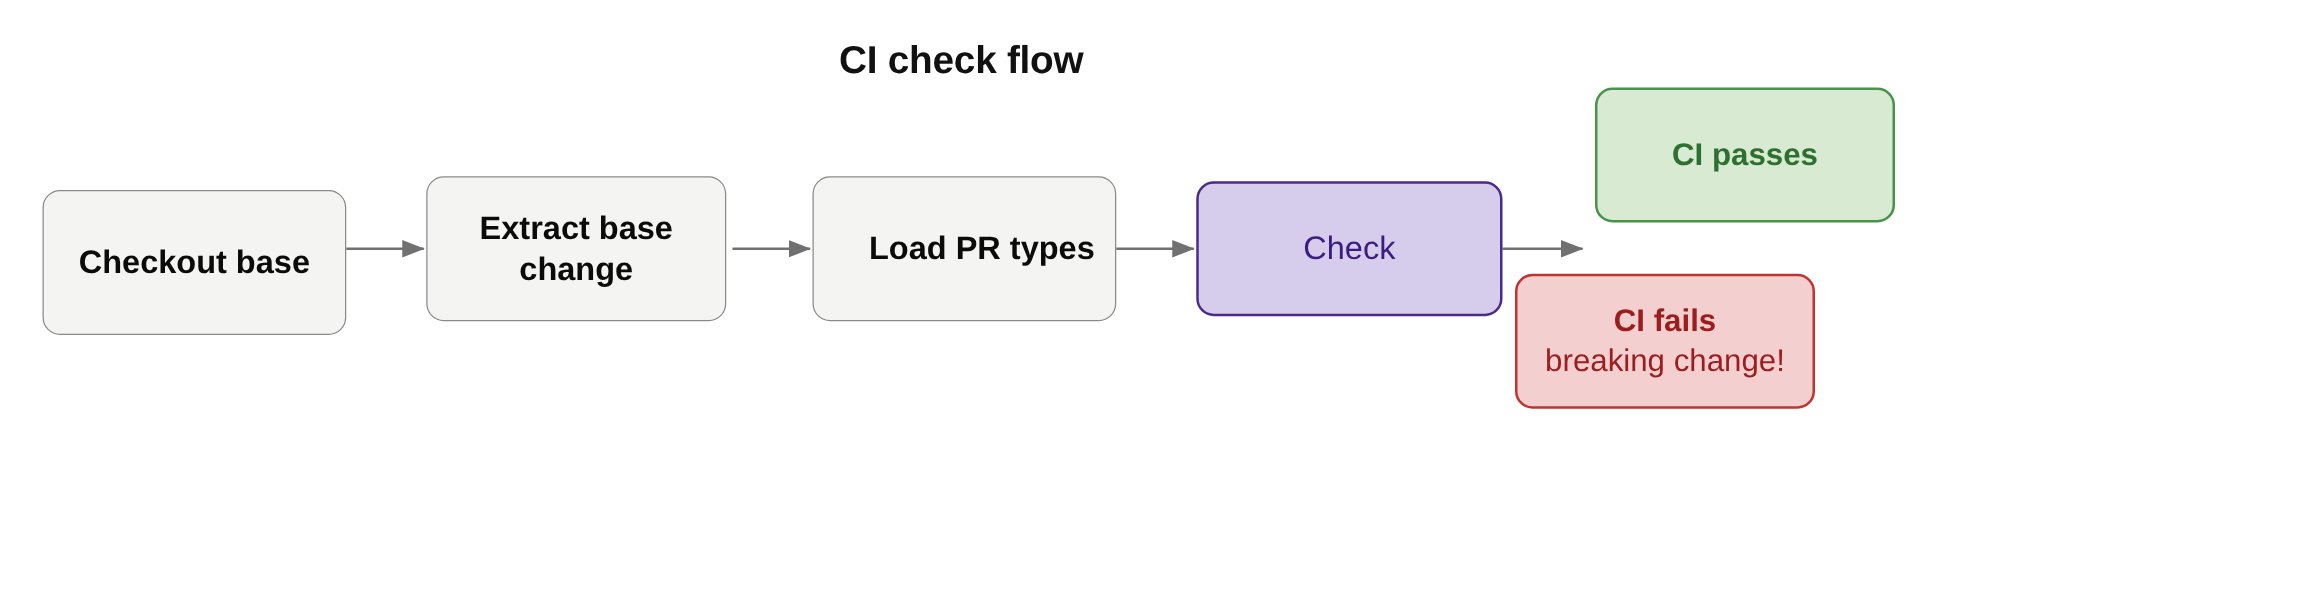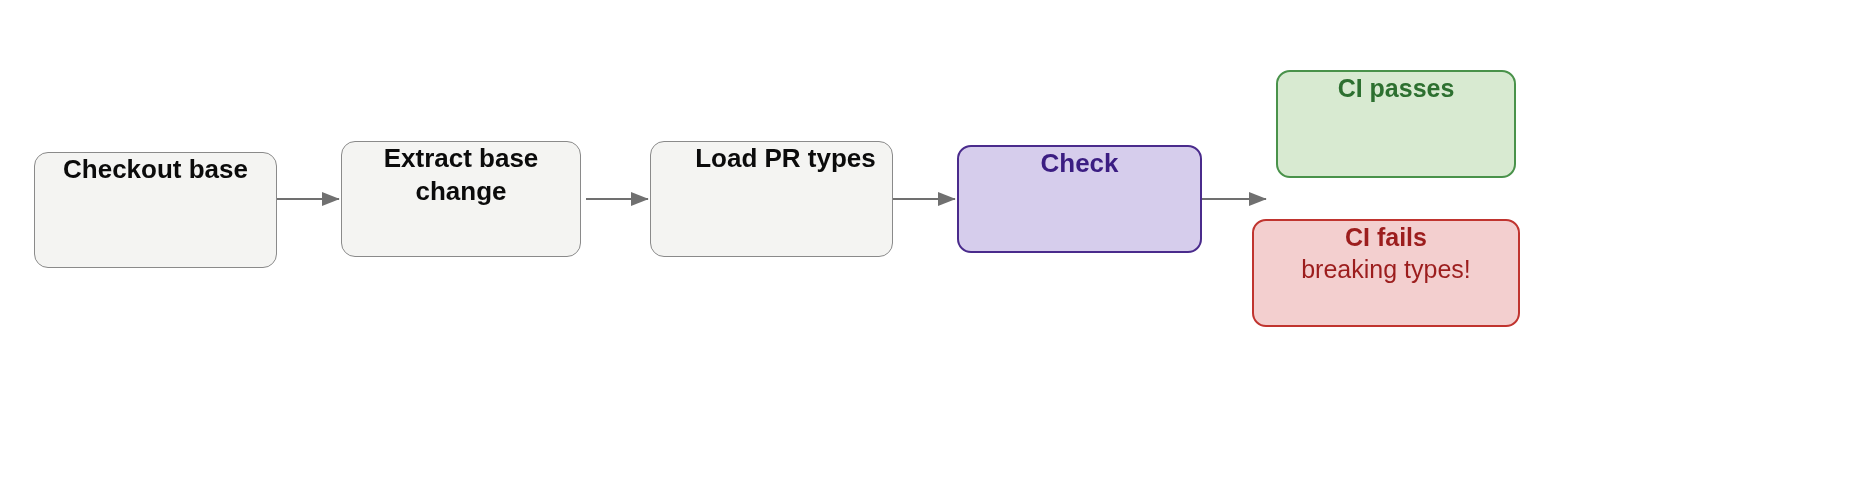--- a/index.html
+++ b/index.html
@@ -47,40 +47,40 @@
     pointer-events: none;
   }
 
   
   .node {
     position: absolute;
     box-sizing: border-box;
     display: flex;
     flex-direction: column;
     align-items: center;
-    justify-content: flex-start;
+    justify-content: center;
     border-radius: 14px;
     text-align: center;
     line-height: 1.28;
   }
 
   .node-process {
     background: #f4f4f2;
     border: 1.6px solid #8a8a8a;
     color: #0b0b0b;
     font-size: 26px;
     font-weight: 700;
   }
 
   .node-decision {
     background: #d6cdec;
     border: 2.4px solid #4a2b8c;
     color: #3b1d82;
     font-size: 26px;
-    font-weight: 700;
+    font-weight: 400;
   }
 
   .node-success {
     background: #d8ead1;
     border: 2px solid #49924a;
     color: #2d7030;
   }
 
   .node-failure {
     background: #f3cfcf;
@@ -103,27 +103,30 @@
     display: block;
     white-space: nowrap;
   }
 
   
   #node-checkout-base      { left: 34px;   top: 152px; width: 243px; height: 116px; }
   #node-extract-base-schema{ left: 341px;  top: 141px; width: 240px; height: 116px; }
   #node-load-pr-types      { left: 650px;  top: 141px; width: 243px; height: 116px; padding-left: 28px; }
   #node-check-assignability{ left: 957px;  top: 145px; width: 245px; height: 108px; }
   #node-ci-passes          { left: 1276px; top: 70px;  width: 240px; height: 108px; }
-  #node-ci-fails           { left: 1252px; top: 219px; width: 268px; height: 108px; }
+  #node-ci-fails           { left: 1212px; top: 219px; width: 240px; height: 108px; }
 </style>
 </head>
 <body>
 
 <div id="diagram-root">
 
+  <div class="diagram-title">
+    <span>CI check flow</span>
+  </div>
 
   <svg id="edge-layer" viewBox="0 0 1858 488" width="1858" height="488" xmlns="http://www.w3.org/2000/svg">
     <defs>
       <marker id="arrowhead" markerWidth="9" markerHeight="7" refX="8.6" refY="3.5" orient="auto" markerUnits="strokeWidth">
         <polygon points="0 0, 9 3.5, 0 7" fill="#707070"></polygon>
       </marker>
     </defs>
 
     <g>
       <line x1="277" y1="199" x2="339" y2="199" stroke="#707070" stroke-width="2" marker-end="url(#arrowhead)"></line>
@@ -155,16 +158,16 @@
   <div class="node node-decision" id="node-check-assignability">
     <span class="node-label-line">Check</span>
   </div>
 
   <div class="node node-success" id="node-ci-passes">
     <span class="node-title">CI passes</span>
   </div>
 
   <div class="node node-failure" id="node-ci-fails">
     <span class="node-title">CI fails</span>
-    <span class="node-subtitle">breaking types!</span>
+    <span class="node-subtitle">breaking change!</span>
   </div>
 
 </div>
 
 </body></html>

